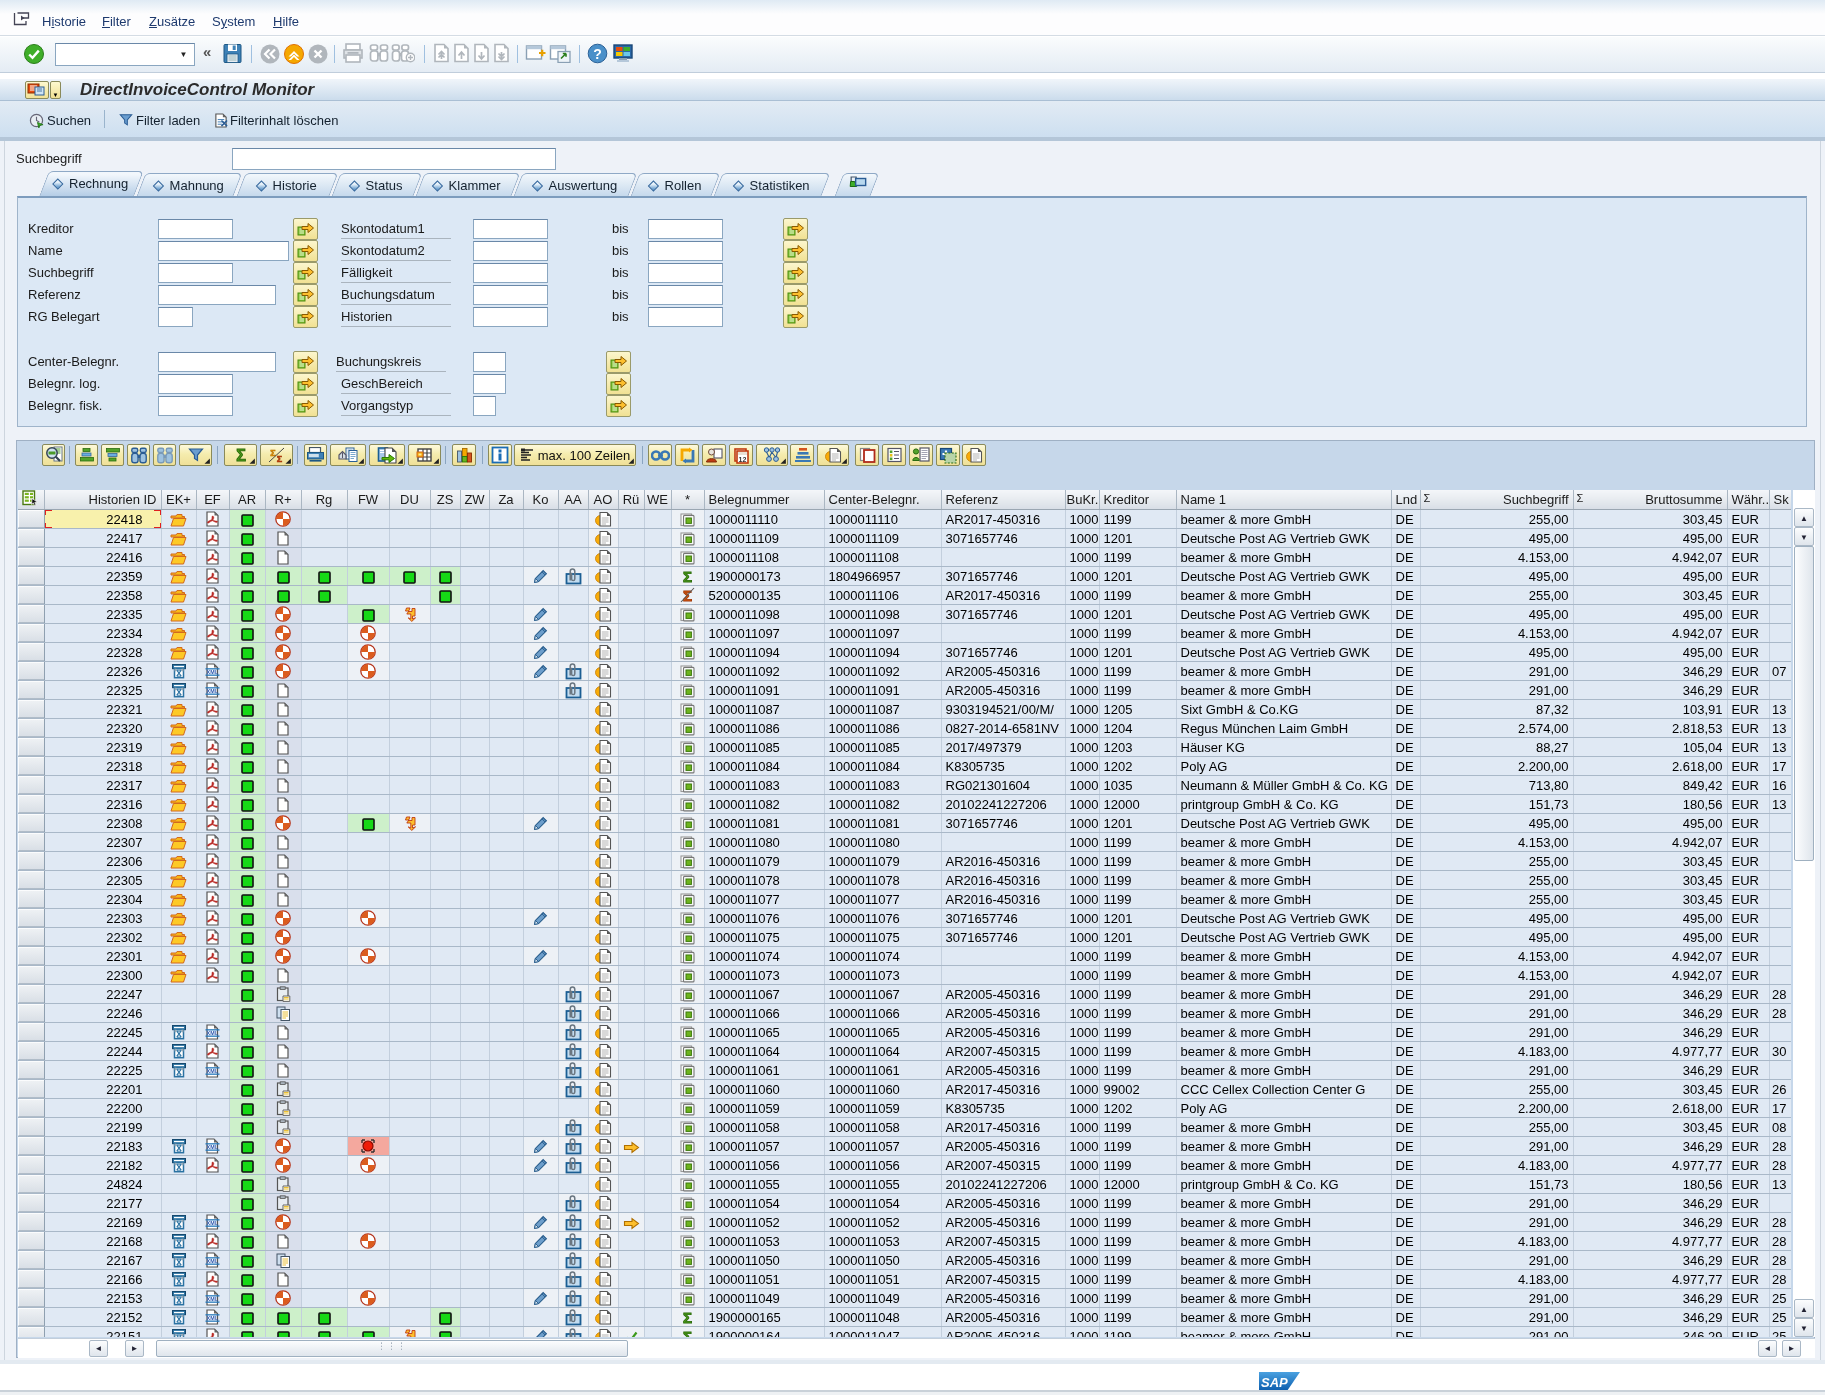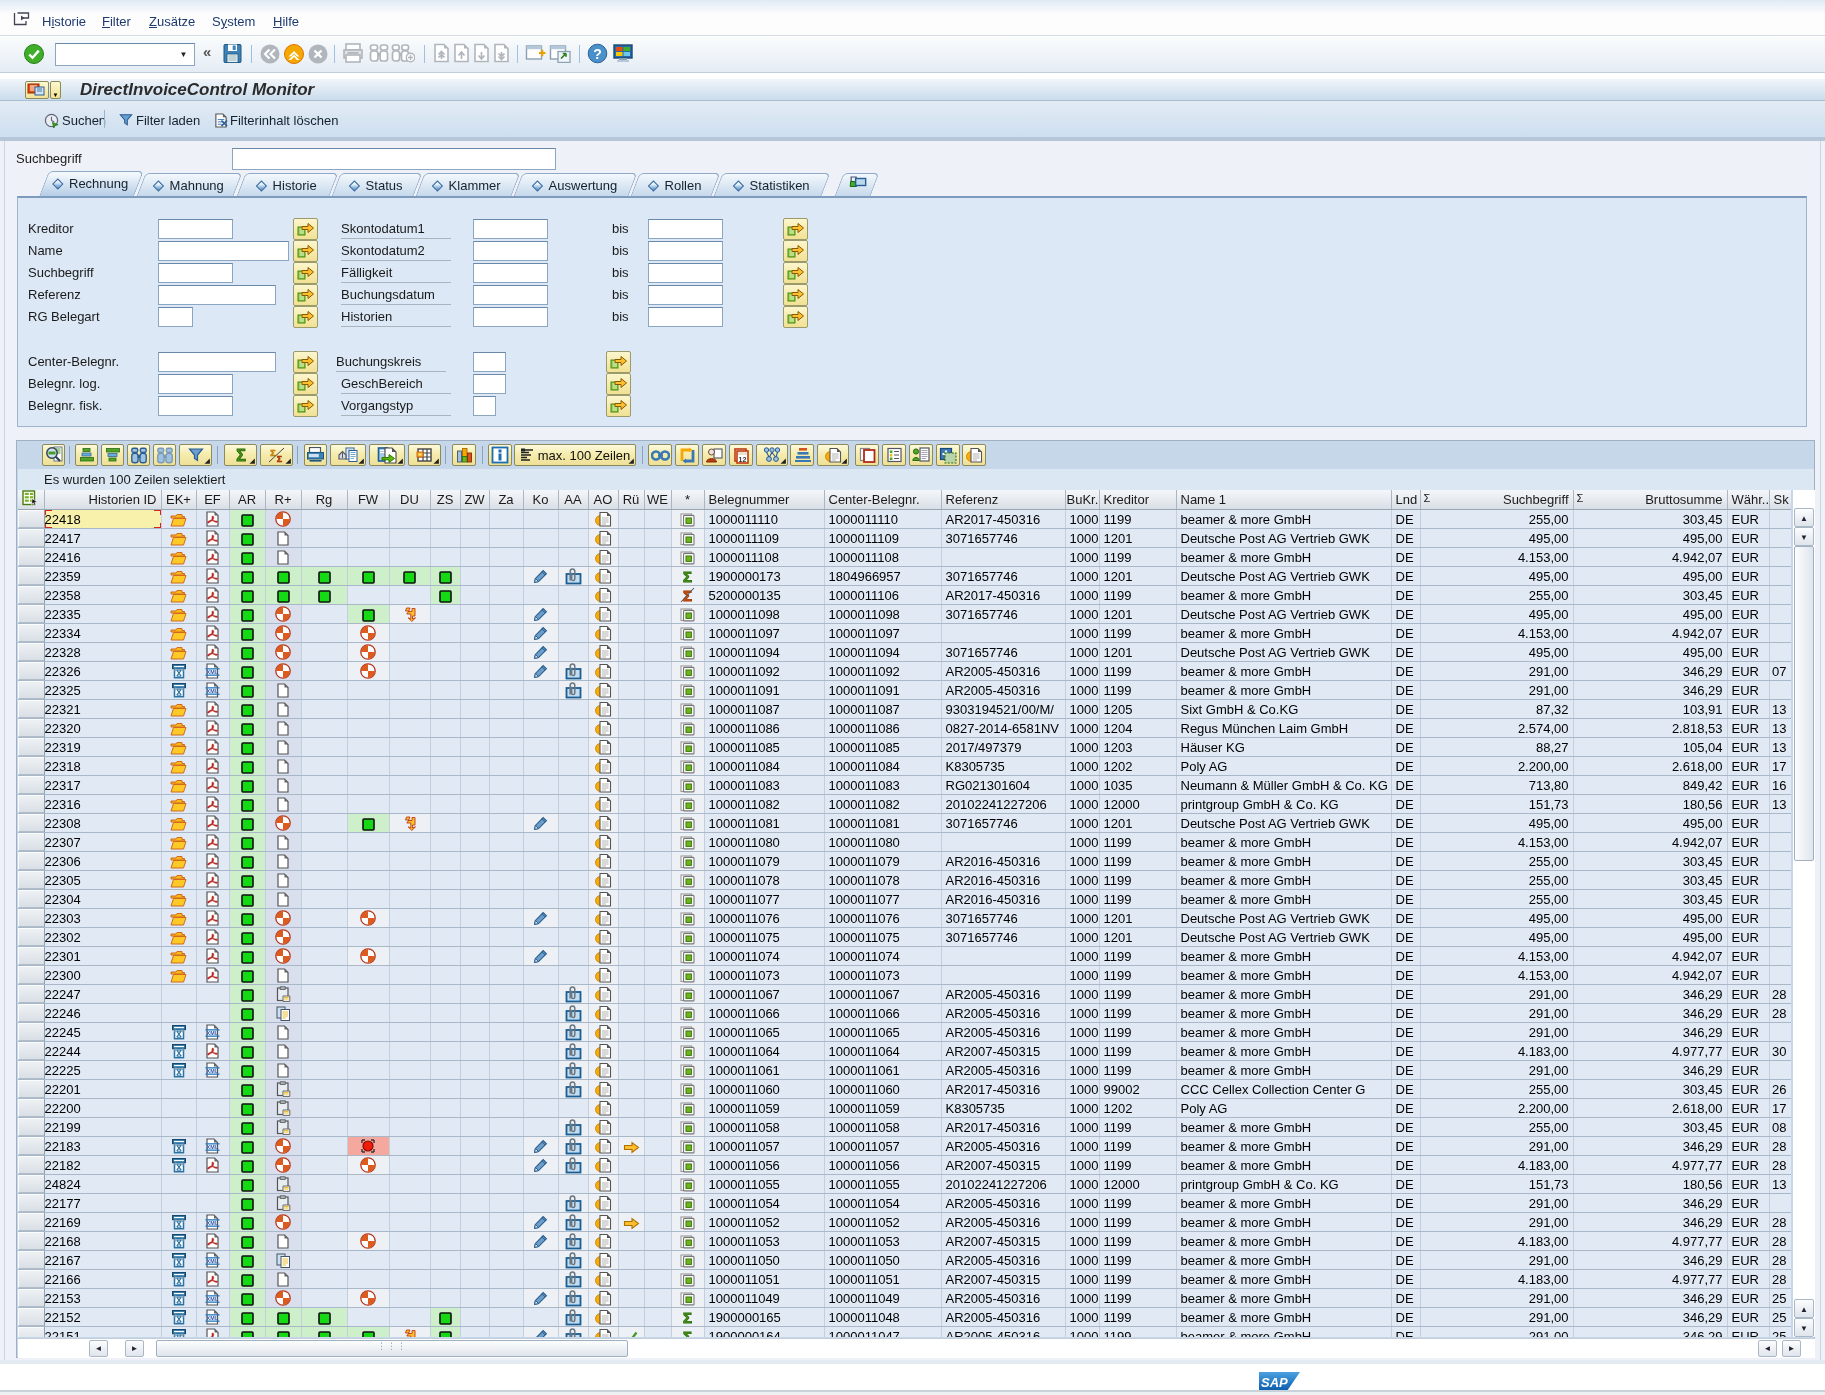--- a/index.html
+++ b/index.html
@@ -51,21 +51,21 @@
 td, th { height:19px; overflow:hidden; white-space:nowrap; padding:0; }
 th { background:linear-gradient(#f4f6f9,#e6eaef 55%,#d8dee6); border-right:1px solid #aab6c2; border-bottom:1px solid #9aa6b2; font-size:13px; font-weight:normal; color:#1a1a1a; text-align:center; }
 th.c-hr { text-align:right; padding-right:4px; }
 th.c-hl { text-align:left; padding-left:4px; }
 th.c-hb { text-align:left; padding-left:1px; }
 th.c-hs { text-align:right; padding-right:4px; position:relative; }
 th .sg { position:absolute; left:3px; top:2px; font-size:11px; }
 td { border-right:1px solid #c3cfdd; border-bottom:1px solid #a9b8c8; background:#e0e9f4; font-size:13px; color:#000; }
 td.c-sel { background:linear-gradient(#f0f3f6,#d5dce3); border-right:1px solid #8fa0b0; padding:0; }
 .selbtn { width:100%; height:100%; border-top:1px solid #fbfcfd; border-left:1px solid #fbfcfd; border-bottom:1px solid #b0bcc8; background:linear-gradient(#eef1f4,#d9dfe6); }
-td.c-id { padding-right:5px; }
+td.c-id { text-align:right; padding-right:18px; }
 td.c-t { text-align:left; padding-left:4px; }
 td.c-n { text-align:right; padding-right:4px; }
 td.c-c { text-align:center; vertical-align:middle; }
 td.c-c svg { vertical-align:middle; }
 td.bg-g { background:#cdf0ca; }
 td.bg-l { background:#d9dfec; }
 td.bg-i { background:#edf1f6; }
 td.bg-r { background:#f4a89e; }
 td.selcell { background:#f8f1ac;
   background-image:linear-gradient(#e02020,#e02020),linear-gradient(#e02020,#e02020),linear-gradient(#e02020,#e02020),linear-gradient(#e02020,#e02020),linear-gradient(#e02020,#e02020),linear-gradient(#e02020,#e02020),linear-gradient(#e02020,#e02020),linear-gradient(#e02020,#e02020);
@@ -208,21 +208,21 @@
   <div id="titleicon"><svg width="22" height="16" viewBox="0 0 22 16">
         <rect x="2" y="2" width="11" height="9" fill="#e84c0c" stroke="#8a2a00"></rect>
         <path d="M4 4 L11 4 M4 6 L11 6 M4 8 L9 8" stroke="#fff" stroke-width="1"></path>
         <rect x="9" y="5" width="9" height="8" fill="#cfe4f4" stroke="#2a5c94"></rect>
         <path d="M11 7 L16 7 M11 9 L16 9" stroke="#2a5c94" stroke-width="0.8"></path>
       </svg></div>
   <div id="titledrop">▼</div>
   <div id="titletext">DirectInvoiceControl Monitor</div>
 </div>
 <div class="abs" id="apptb">
-  <div class="btn" style="left:44px"><svg width="15" height="15" viewBox="0 0 16 16" style="vertical-align:-3px;margin-right:3px">
+  <div class="btn" style="left:29px"><svg width="15" height="15" viewBox="0 0 16 16" style="vertical-align:-3px;margin-right:3px">
         <circle cx="8" cy="8" r="6.5" fill="#e8eef4" stroke="#667" stroke-width="1.3"></circle>
         <path d="M8 4 L8 8 L11 9.5" stroke="#667" stroke-width="1.2" fill="none"></path>
         <path d="M9 10 L15 12.5 L11.5 13.2 L10.5 16 Z" fill="#3fae29" stroke="#1a6b10" stroke-width="0.8"></path>
       </svg>Suchen</div>
   <div id="appsep"></div>
   <div class="btn" style="left:119px"><svg width="14" height="14" viewBox="0 0 16 16" style="vertical-align:-2px;margin-right:3px">
         <path d="M1.5 2 L14.5 2 L9.5 8 L9.5 13.5 L6.5 11.5 L6.5 8 Z" fill="#6a9ed0" stroke="#2a5c94" stroke-width="1.2"></path>
       </svg>Filter laden</div>
   <div class="btn" style="left:214px"><svg width="14" height="15" viewBox="0 0 15 16" style="vertical-align:-3px;margin-right:2px">
         <path d="M2 1 L9.5 1 L13 4.5 L13 15 L2 15 Z" fill="#fff" stroke="#555" stroke-width="1.2"></path>
@@ -594,21 +594,20 @@
       </div>
       <div class="alvbtn" style="left:945px;width:24px">
         <svg width="17" height="16" viewBox="0 0 17 16">
           <circle cx="5.5" cy="9.5" r="5" fill="#f9ac08" stroke="#c87d00" stroke-width="0.8"></circle>
           <path d="M5 1.5 L12 1.5 L15.5 5 L15.5 15 L5 15 Z" fill="#fff" stroke="#555" stroke-width="1.1"></path>
           <path d="M12 1.5 L15.5 5 L12 5 Z" fill="#555"></path>
           <path d="M6.8 7 L13.6 7 M6.8 9 L13.6 9 M6.8 11 L13.6 11 M6.8 13 L11 13" stroke="#aaa" stroke-width="0.9"></path>
         </svg>
       </div>
     </div>
-  <div id="alvmsg">Es wurden 100 Zeilen selektiert</div>
   <div id="grid">
     <table>
       <colgroup>
           <col style="width:26px">
           <col style="width:117px">
           <col style="width:35px">
           <col style="width:33px">
           <col style="width:36px">
           <col style="width:36px">
           <col style="width:46px">

